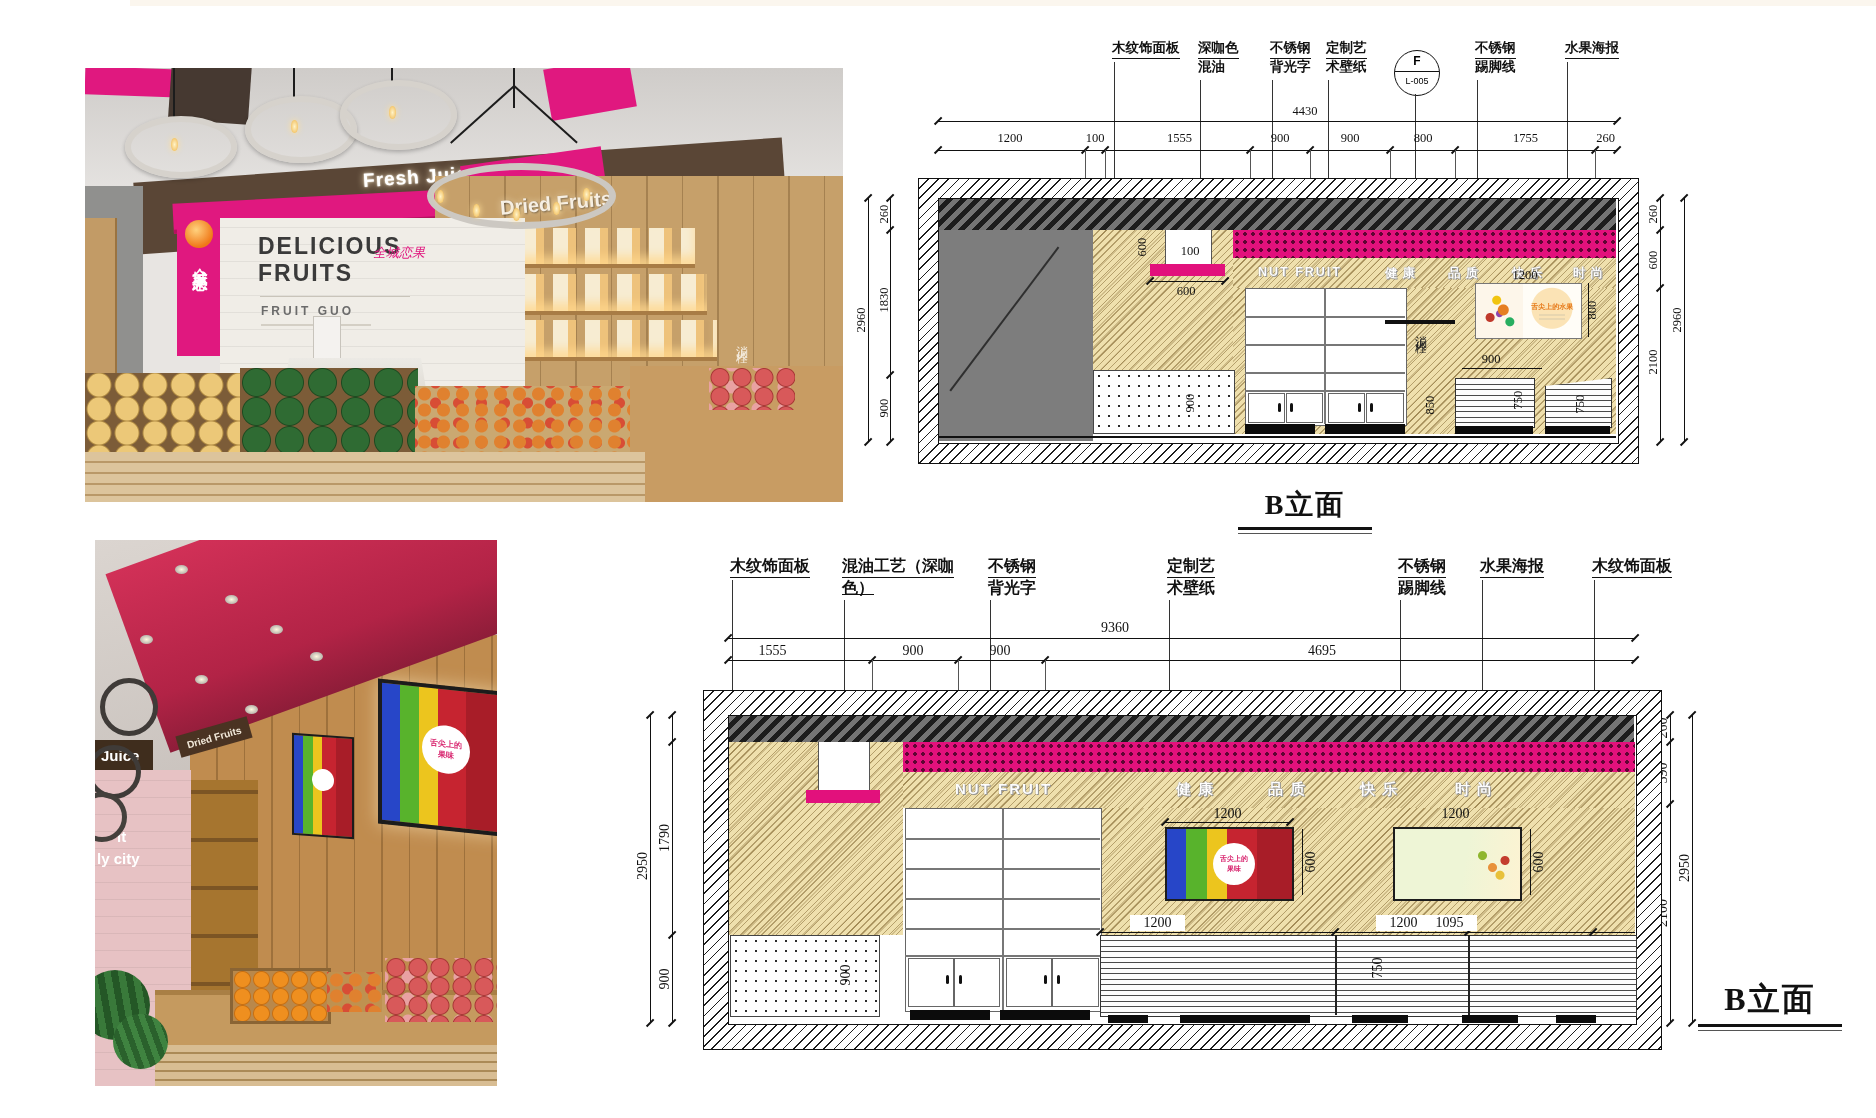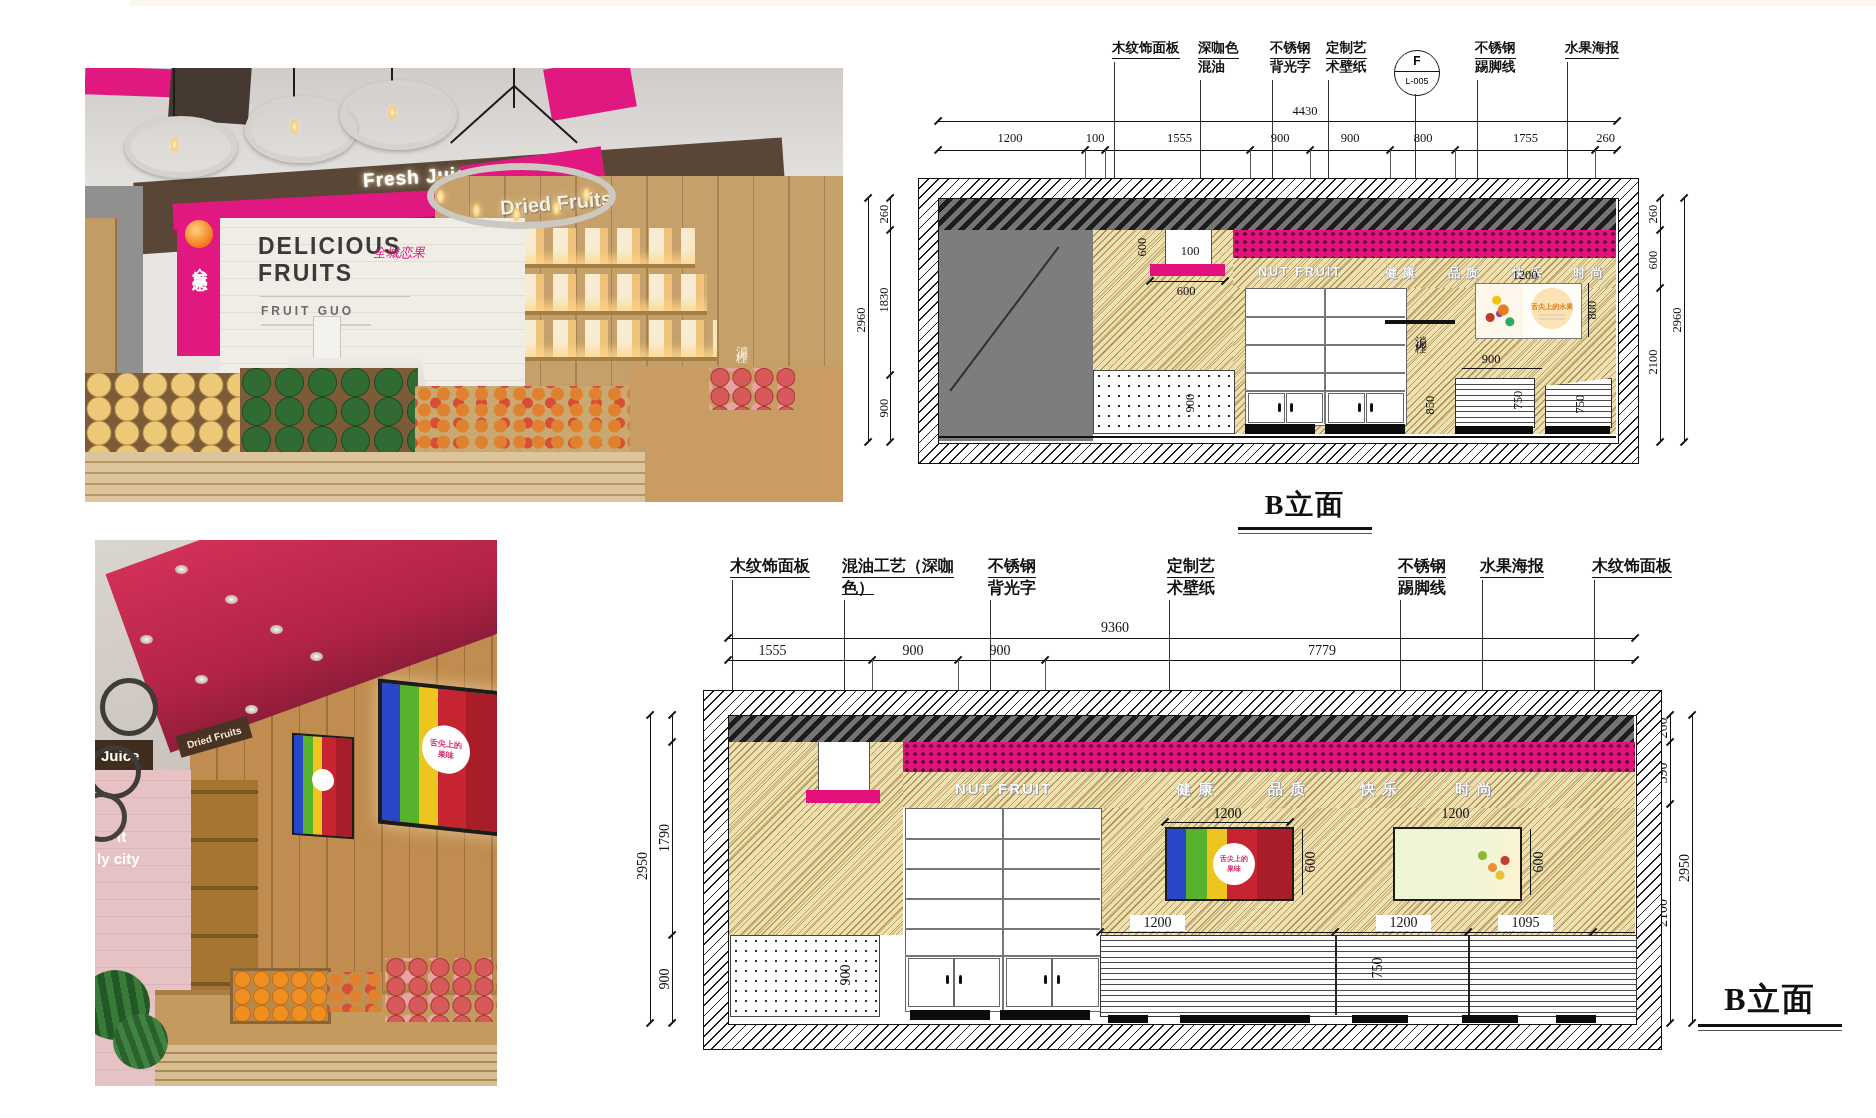--- a/index.html
+++ b/index.html
@@ -342,21 +342,21 @@
   <div class="a leader" style="left:1594px;top:580px;height:368px;"></div>
     <div class="a dot" style="left:1591px;top:945px;"></div>
 
   <div class="a dim dim2" style="left:1085px;top:620px;width:60px;">9360</div>
   <div class="a dl" style="left:728px;top:638px;width:907px;height:1px;"></div>
   <div class="a t" style="left:723px;top:637px;"></div>
     <div class="a t" style="left:1630px;top:637px;"></div>
   <div class="a dim dim2" style="left:745px;top:643px;width:55px;">1555</div>
   <div class="a dim dim2" style="left:888px;top:643px;width:50px;">900</div>
   <div class="a dim dim2" style="left:975px;top:643px;width:50px;">900</div>
-  <div class="a dim dim2" style="left:1292px;top:643px;width:60px;">7779</div>
+  <div class="a dim dim2" style="left:1292px;top:643px;width:60px;">4695</div>
   <div class="a dl" style="left:728px;top:660px;width:907px;height:1px;"></div>
   <div class="a t" style="left:723px;top:659px;"></div>
     <div class="a t" style="left:867px;top:659px;"></div>
     <div class="a t" style="left:953px;top:659px;"></div>
     <div class="a t" style="left:1040px;top:659px;"></div>
     <div class="a t" style="left:1630px;top:659px;"></div>
   <div class="a ext" style="left:872px;top:660px;height:30px;"></div>
     <div class="a ext" style="left:958px;top:660px;height:30px;"></div>
     <div class="a ext" style="left:1045px;top:660px;height:30px;"></div>
 
@@ -441,21 +441,21 @@
   <div class="a slats" style="left:1100px;top:935px;width:535px;height:80px;"></div>
   <div class="a" style="left:1335px;top:935px;width:2px;height:80px;background:#222;"></div>
   <div class="a" style="left:1468px;top:935px;width:2px;height:80px;background:#222;"></div>
   <div class="a dl" style="left:1100px;top:932px;width:535px;height:1px;"></div>
   <div class="a t" style="left:1095px;top:931px;"></div>
     <div class="a t" style="left:1330px;top:931px;"></div>
     <div class="a t" style="left:1463px;top:931px;"></div>
     <div class="a t" style="left:1588px;top:931px;"></div>
   <div class="a dim dim2" style="left:1130px;top:915px;width:55px;background:#fff;">1200</div>
   <div class="a dim dim2" style="left:1376px;top:915px;width:55px;background:#fff;">1200</div>
-  <div class="a dim dim2" style="left:1498px;top:915px;width:55px;background:#fff;">1095</div>
+  <div class="a dim dim2" style="left:1422px;top:915px;width:55px;background:#fff;">1095</div>
   <div class="a dim dim2 vdim" style="left:1347px;top:961px;">750</div>
   <div class="a base" style="left:1108px;top:1015px;width:40px;height:8px;"></div>
   <div class="a base" style="left:1180px;top:1015px;width:130px;height:8px;"></div>
   <div class="a base" style="left:1352px;top:1015px;width:56px;height:8px;"></div>
   <div class="a base" style="left:1462px;top:1015px;width:56px;height:8px;"></div>
   <div class="a base" style="left:1556px;top:1015px;width:40px;height:8px;"></div>
 
   <div class="a title" style="left:1700px;top:978px;width:140px;font-size:32px;text-align:center;">B立面</div>
   <div class="a" style="left:1698px;top:1024px;width:144px;height:3px;background:#111;"></div>
   <div class="a" style="left:1698px;top:1030px;width:144px;height:1px;background:#555;"></div>

